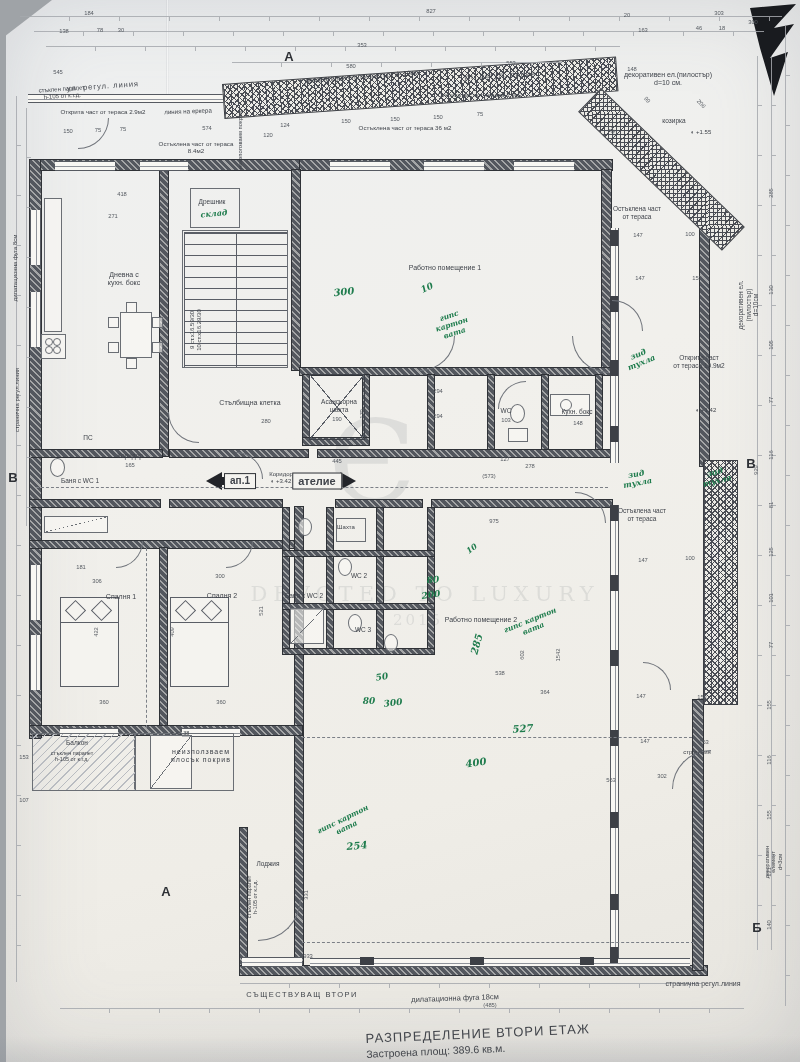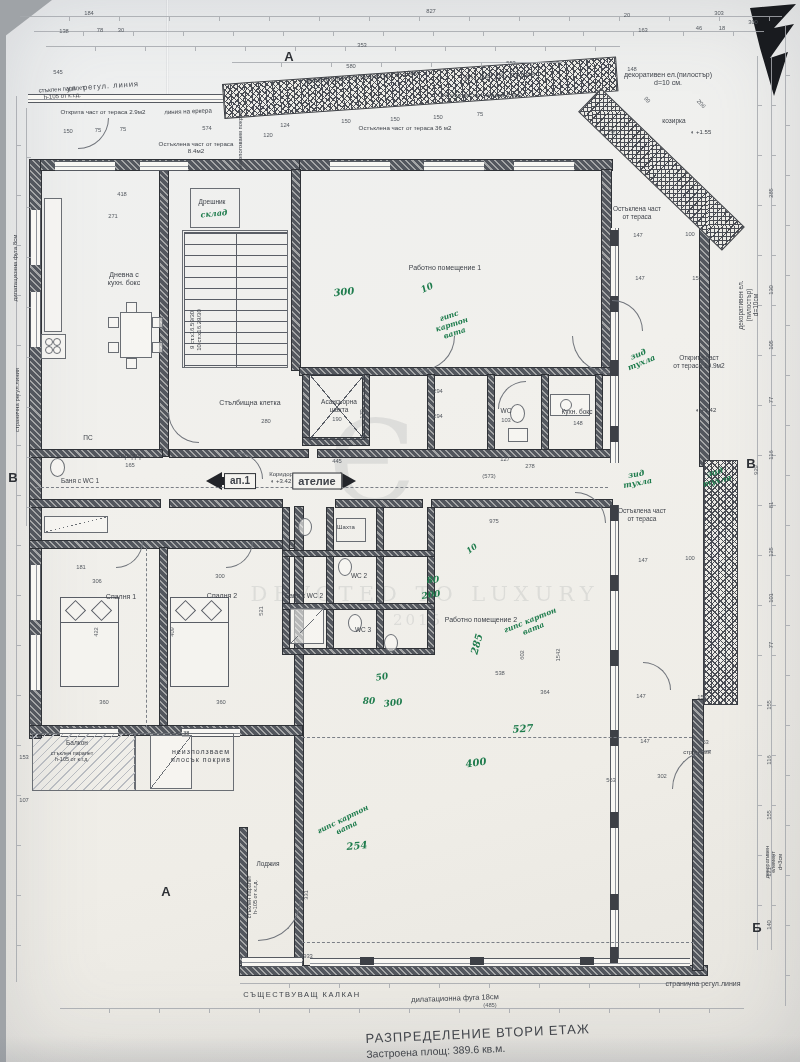--- a/index.html
+++ b/index.html
@@ -275,21 +275,21 @@
 от тераса</div>
       <div class="lbl " style="left: 699px; top: 362px; font-size: 6.5px; transform: translate(-50%, -50%);">Открита част
 от тераса 19.9м2</div>
       <div class="lbl " style="left: 642px; top: 515px; font-size: 6.5px; transform: translate(-50%, -50%);">Остъклена част
 от тераса</div>
       <div class="lbl " style="left: 748px; top: 305px; font-size: 6.5px; transform: translate(-50%, -50%) rotate(-90deg);">декоративен  ел.(пилостър)
 d=10см</div>
       <div class="lbl " style="left: 774px; top: 862px; font-size: 5.5px; transform: translate(-50%, -50%) rotate(-90deg);">декоративен елемент d=3см</div>
       <div class="lbl " style="left: 16px; top: 268px; font-size: 6px; transform: translate(-50%, -50%) rotate(-90deg);">дилатационна фуга 8см</div>
       <div class="lbl " style="left: 18px; top: 400px; font-size: 6px; transform: translate(-50%, -50%) rotate(-90deg);">странична регул.линия</div>
-      <div class="lbl " style="left: 302px; top: 995px; font-size: 7.5px; letter-spacing: 1.5px; transform: translate(-50%, -50%);">СЪЩЕСТВУВАЩ  КАЛКАН</div>
+      <div class="lbl " style="left: 302px; top: 995px; font-size: 7.5px; letter-spacing: 1.5px; transform: translate(-50%, -50%);">СЪЩЕСТВУВАЩ  ВТОРИ</div>
       <div class="lbl " style="left: 455px; top: 999px; font-size: 7.5px; transform: translate(-50%, -50%) rotate(-2deg);">дилатационна фуга 18см</div>
       <div class="lbl " style="left: 703px; top: 984px; font-size: 7px; transform: translate(-50%, -50%);">странична регул.линия</div>
       <div class="lbl " style="left: 697px; top: 753px; font-size: 6px; transform: translate(-50%, -50%);">стр.линия</div>
       <div class="lbl " style="left: 701px; top: 133px; font-size: 6px; transform: translate(-50%, -50%);">◐ +1.55</div>
       <div class="lbl " style="left: 706px; top: 411px; font-size: 6px; transform: translate(-50%, -50%);">◐ +1.42</div>
       <div class="lbl " style="left: 180px; top: 733px; font-size: 5.5px; transform: translate(-50%, -50%);">◐ +1.38</div>
       <div class="lbl  boxed" style="left: 240px; top: 481px; font-size: 10px; transform: translate(-50%, -50%);">ап.1</div>
       <div class="lbl  boxed" style="left: 317px; top: 481px; font-size: 11px; transform: translate(-50%, -50%);">ателие</div>
       <div class="lbl green" style="left: 214px; top: 214px; font-size: 8px; transform: translate(-50%, -50%) rotate(-5deg);">склад</div>
       <div class="lbl green" style="left: 344px; top: 292px; font-size: 10px; transform: translate(-50%, -50%) rotate(-6deg);">300</div>

